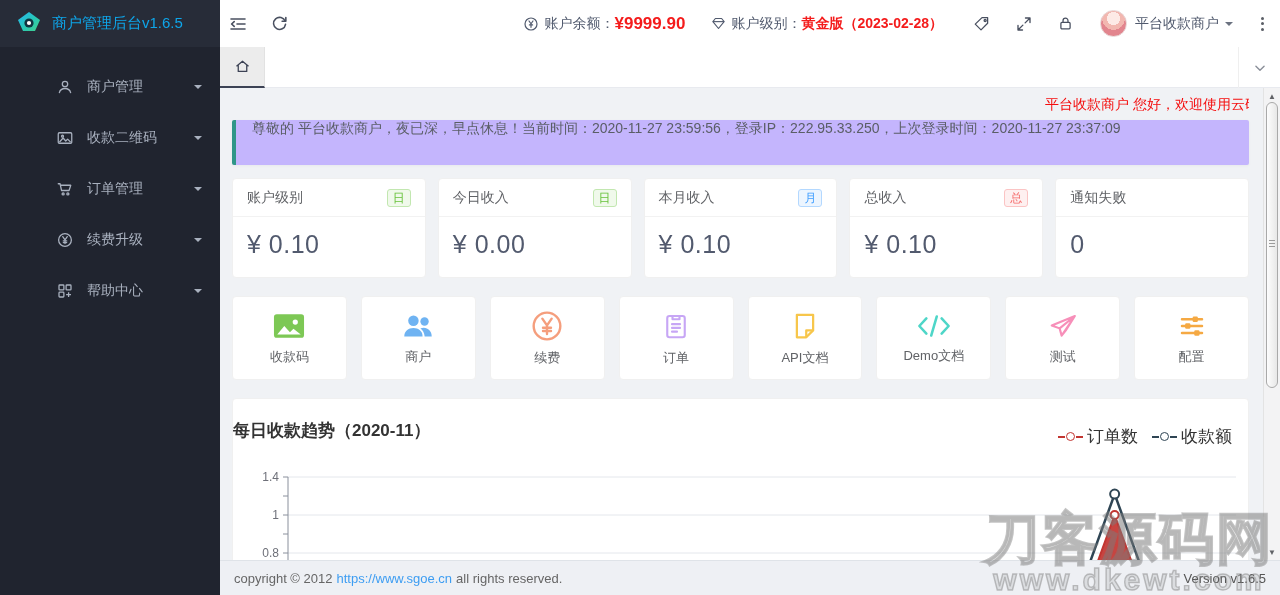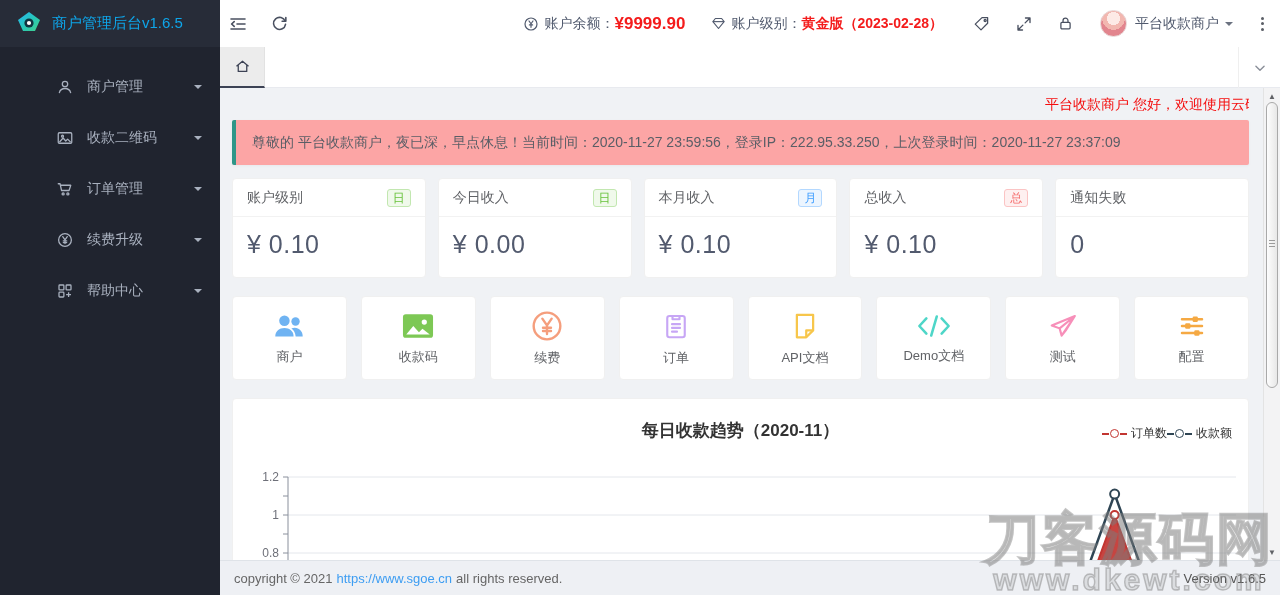--- a/index.html
+++ b/index.html
@@ -38,38 +38,38 @@
   
   .tabbar { position:absolute; left:220px; top:47px; width:1060px; height:41px; background:#fff; border-bottom:1px solid #e8eaef; display:flex; z-index:20; }
   .tab-home { width:45px; height:41px; background:#ececec; border-right:1px solid #e2e2e2; border-bottom:2px solid #3c4254; display:flex; align-items:center; justify-content:center; cursor:pointer; }
   .tab-expand { margin-left:auto; width:42px; height:41px; border-left:1px solid #efefef; display:flex; align-items:center; justify-content:center; color:#8a8f99; cursor:pointer; }
 
   
   .content { position:absolute; left:220px; top:88px; width:1043px; height:472px; overflow:hidden; padding:0 14px 0 12px; z-index:10; }
   .marquee-row { height:32px; line-height:32px; overflow:hidden; text-align:right; white-space:nowrap; }
   .marquee-text { color:#f40d0d; font-size:14px; display:inline-block; transform:translateX(10px); }
 
-  .welcome-card { background:#fca5a5; border-left:4px solid #2f9688; border-radius:2px; height:45px; display:flex; align-items:center; padding:0 16px; font-size:14px; color:#5a5e66; box-shadow:0 1px 3px rgba(0,0,0,.04); }
+  .welcome-card { background:#c4b5fd; border-left:4px solid #2f9688; border-radius:2px; height:45px; display:flex; align-items:flex-start; padding:0 16px; font-size:14px; color:#5a5e66; box-shadow:0 1px 3px rgba(0,0,0,.04); }
 
   .stats-row { display:flex; gap:12px; margin-top:13px; }
   .stat-card { flex:1; background:#fff; border:1px solid #f0f0f0; border-radius:4px; height:100px; }
   .stat-head { display:flex; align-items:center; justify-content:space-between; padding:10px 14px 9px; border-bottom:1px solid #f2f2f2; font-size:14px; color:#606266; }
   .badge { font-size:12px; line-height:16px; padding:0 5px; border-radius:3px; border:1px solid transparent; }
   .badge-green { color:#67c23a; background:#f0f9eb; border-color:#c2e7b0; }
   .badge-blue  { color:#409eff; background:#ecf5ff; border-color:#b3d8ff; }
   .badge-red   { color:#f56c6c; background:#fef0f0; border-color:#fbc4c4; }
   .stat-value { padding:13px 14px; font-size:25px; color:#525a6e; letter-spacing:0.5px; }
 
   .shortcut-row { display:flex; gap:14px; margin-top:18px; }
   .shortcut-card { flex:1; background:#fff; border:1px solid #f0f0f0; border-radius:4px; height:84px; display:flex; flex-direction:column; align-items:center; justify-content:center; gap:7px; cursor:pointer; }
   .shortcut-label { font-size:13px; color:#606266; }
 
   .chart-card { position:relative; background:#fff; border:1px solid #f0f0f0; border-radius:4px; margin-top:18px; height:280px; }
-  .chart-title { text-align:center; font-size:17px; font-weight:bold; color:#333; padding-top:20px; }
-  .chart-legend { position:absolute; right:16px; top:26px; display:flex; font-size:12px; align-items:center; }
+  .chart-title { text-align:left; font-size:17px; font-weight:bold; color:#333; padding-top:20px; }
+  .chart-legend { position:absolute; right:16px; top:26px; display:flex; gap:14px; font-size:17px; align-items:center; }
   .legend-item { display:flex; align-items:center; cursor:pointer; }
   .leg-seg { width:7px; height:2px; background:currentColor; }
   .leg-dot { width:9px; height:9px; border:1.6px solid currentColor; border-radius:50%; background:#fff; margin:0 1px; }
   .legend-label { color:#333; margin-left:4px; }
   .plot { position:absolute; left:14px; right:14px; top:62px; height:200px; }
   .ytick { position:absolute; left:0; width:32px; text-align:right; font-size:12px; color:#6e7079; }
   #trendSvg { position:absolute; left:36px; top:0; }
 
   
   .scrollbar { position:absolute; right:0; top:88px; width:17px; height:472px; background:#f3f3f4; border-left:1px solid #e3e3e3; z-index:35; }
@@ -275,35 +275,35 @@
       <div class="stat-card">
         <div class="stat-head">
           <span>通知失败</span>
         </div>
         <div class="stat-value">0</div>
       </div>
     </div>
 
     <div class="shortcut-row">
       <div class="shortcut-card">
+        <svg width="34" height="30" viewBox="0 0 26 22">
+            <rect x="1.5" y="2" width="23" height="18" rx="2.2" fill="#7dc855"></rect>
+            <circle cx="17.8" cy="8" r="2" fill="#fff"></circle>
+            <path d="M4 17.5l5.4-6.5 4.3 4.8 2.7-2.7 5.6 4.4z" fill="#fff"></path>
+          </svg>
+        <span class="shortcut-label">收款码</span>
+      </div>
+      <div class="shortcut-card">
         <svg width="34" height="30" viewBox="0 0 26 22" fill="#6fb3f2">
             <circle cx="9.5" cy="7" r="4"></circle>
             <path d="M2.5 19c0-4 3.1-6.4 7-6.4s7 2.4 7 6.4z"></path>
             <circle cx="18" cy="7.6" r="3.2"></circle>
             <path d="M17.4 12.4c3.4.3 6.1 2.5 6.1 6.6h-5.4c-.3-2.8-1.6-4.9-3.3-6 .8-.4 1.7-.6 2.6-.6z"></path>
           </svg>
         <span class="shortcut-label">商户</span>
-      </div>
-      <div class="shortcut-card">
-        <svg width="34" height="30" viewBox="0 0 26 22">
-            <rect x="1.5" y="2" width="23" height="18" rx="2.2" fill="#7dc855"></rect>
-            <circle cx="17.8" cy="8" r="2" fill="#fff"></circle>
-            <path d="M4 17.5l5.4-6.5 4.3 4.8 2.7-2.7 5.6 4.4z" fill="#fff"></path>
-          </svg>
-        <span class="shortcut-label">收款码</span>
       </div>
       <div class="shortcut-card">
         <svg width="32" height="32" viewBox="0 0 24 24" fill="none" stroke="#f59e7d" stroke-width="1.8" stroke-linecap="round">
             <circle cx="12" cy="12" r="10"></circle>
             <path d="M8.5 6.5l3.5 5 3.5-5M12 11.5v6.5M9 13.3h6M9 15.8h6"></path>
           </svg>
         <span class="shortcut-label">续费</span>
       </div>
       <div class="shortcut-card">
         <svg width="30" height="32" viewBox="0 0 24 24" fill="none" stroke="#c7a6f5" stroke-width="1.7" stroke-linejoin="round">
@@ -354,21 +354,21 @@
         </span>
         <span class="legend-item" style="color: rgb(47, 69, 84);">
           <span class="leg-seg"></span>
             <span class="leg-dot"></span>
             <span class="leg-seg"></span>
           <span class="legend-label">收款额</span>
         </span>
       </div>
       <div class="plot">
         <div id="ytickCol">
-            <div class="ytick" style="top: 9px;">1.2</div>
+            <div class="ytick" style="top: 9px;">1.4</div>
             <div class="ytick" style="top: 47px;">1</div>
             <div class="ytick" style="top: 85px;">0.8</div>
           </div>
         <svg id="trendSvg" width="953" height="200">
             <line x1="5" y1="16" x2="953" y2="16" stroke="#e4e7ec" stroke-width="1"></line>
             <line x1="5" y1="53.99999999999999" x2="953" y2="53.99999999999999" stroke="#e4e7ec" stroke-width="1"></line>
             <line x1="5" y1="91.99999999999999" x2="953" y2="91.99999999999999" stroke="#e4e7ec" stroke-width="1"></line>
             <line x1="5" y1="16" x2="5" y2="200" stroke="#8a909c" stroke-width="1"></line>
             <line x1="0" y1="16" x2="5" y2="16" stroke="#8a909c" stroke-width="1"></line>
             <line x1="0" y1="35" x2="5" y2="35" stroke="#8a909c" stroke-width="1"></line>
@@ -391,21 +391,21 @@
 
   <div class="scrollbar">
     <div class="sb-btn sb-up">▲</div>
     <div class="sb-thumb">
         <div class="sb-grip"></div>
       </div>
     <div class="sb-btn sb-down">▼</div>
   </div>
 
   <footer class="footer">
-    <span>copyright © 2021</span>
+    <span>copyright © 2012</span>
     <a class="footer-link">https://www.sgoe.cn</a>
     <span>all rights reserved.</span>
     <span class="footer-version">Version v1.6.5</span>
   </footer>
 
   <div class="watermark">
     <div class="wm-title">刀客源码网</div>
     <div class="wm-url">www.dkewt.com</div>
   </div>
 

